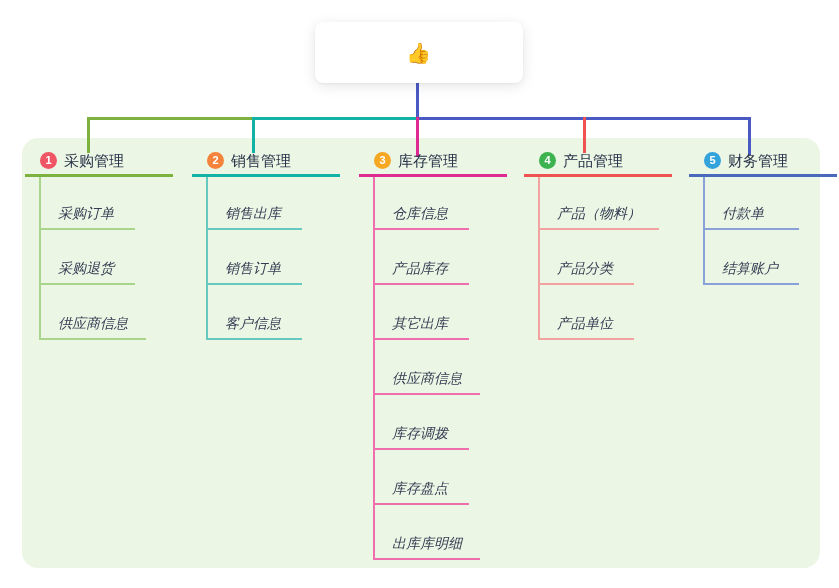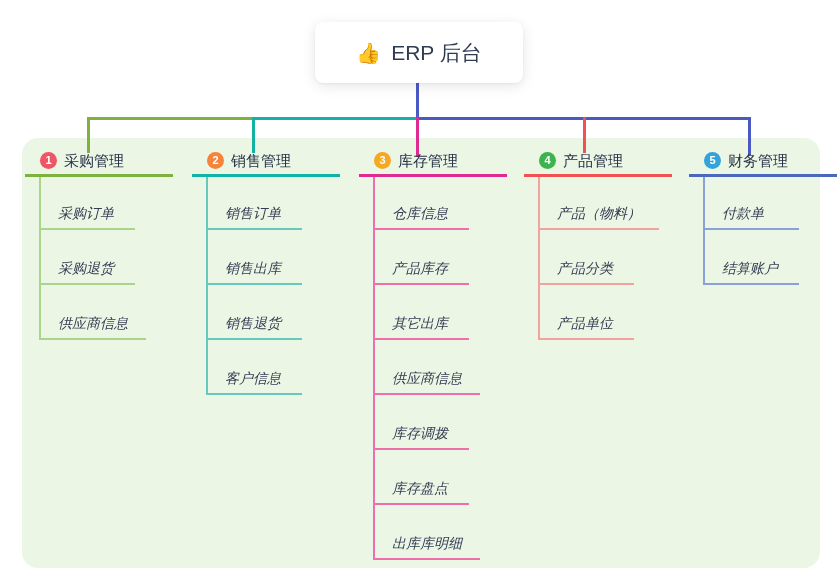--- a/index.html
+++ b/index.html
@@ -33,21 +33,20 @@
     min-width:94px;width:max-content;font-size:14px;color:#333d52;line-height:17px;font-style:italic;}
   .child:first-child{height:53px;}
 </style>
 </head>
 <body>
 
 <div class="canvas">
 
   <div class="root-node">
     <span class="thumb">👍</span>
-    <span>ERP 后台</span>
   </div>
 
   <div id="connectors">
       <div class="seg" style="left: 416px; top: 83px; width: 3px; height: 36px; background: rgb(75, 89, 197);"></div>
       <div class="seg" style="left: 87px; top: 117px; width: 166px; height: 3px; background: rgb(125, 178, 62);"></div>
       <div class="seg" style="left: 253px; top: 117px; width: 165px; height: 3px; background: rgb(18, 178, 164);"></div>
       <div class="seg" style="left: 418px; top: 117px; width: 333px; height: 3px; background: rgb(75, 89, 197);"></div>
       <div class="seg" style="left: 87px; top: 117px; width: 3px; height: 36px; background: rgb(125, 178, 62);"></div>
       <div class="seg" style="left: 252px; top: 117px; width: 3px; height: 36px; background: rgb(18, 178, 164);"></div>
       <div class="seg" style="left: 416px; top: 117px; width: 3px; height: 40px; background: rgb(223, 42, 146);"></div>
@@ -75,27 +74,24 @@
       </div>
     </div>
 
     <div class="branch" style="left: 192px; --line: #12b2a4; --child-line: #66c9bf;">
       <div class="branch-header">
         <span class="badge" style="background: rgb(246, 131, 59);">2</span>
         <span class="branch-label">销售管理</span>
       </div>
       <div class="children">
         <div class="child">
-          <span>销售订单</span>
-        </div>
-        <div class="child">
           <span>销售出库</span>
         </div>
         <div class="child">
-          <span>销售退货</span>
+          <span>销售订单</span>
         </div>
         <div class="child">
           <span>客户信息</span>
         </div>
       </div>
     </div>
 
     <div class="branch" style="left: 359px; --line: #df2a92; --child-line: #ef6fae;">
       <div class="branch-header">
         <span class="badge" style="background: rgb(247, 168, 35);">3</span>

